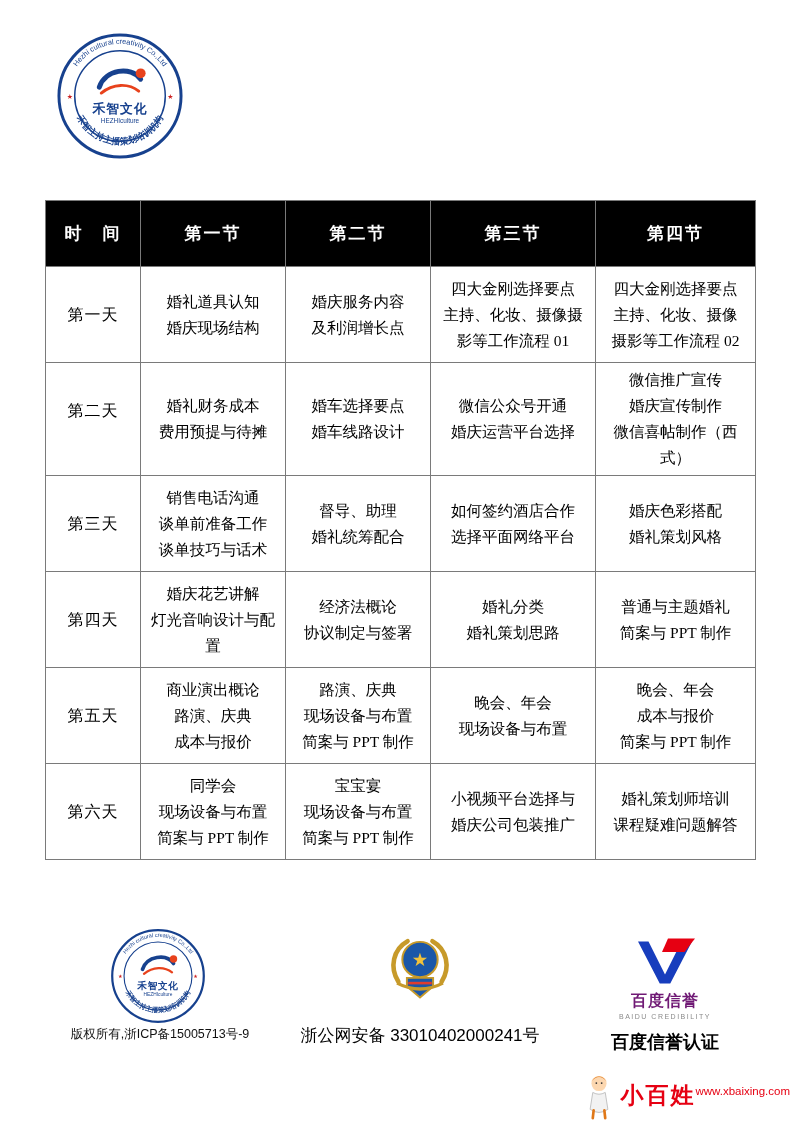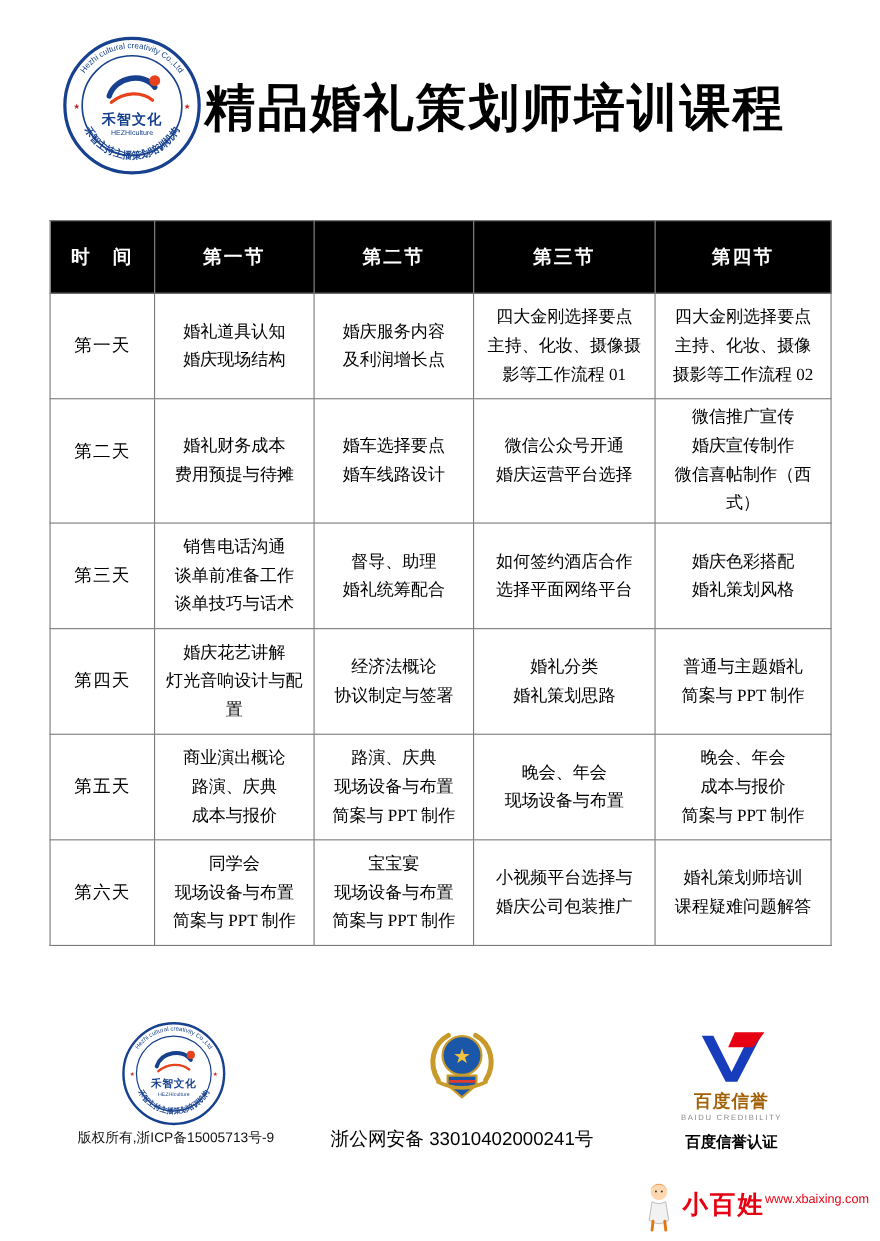--- a/index.html
+++ b/index.html
@@ -46,25 +46,25 @@
     font-size:12.5px; color:#111;
   }
   .badge { position:absolute; left:384px; top:924px; width:72px; height:94px; }
   .badge svg { width:100%; height:100%; }
   .police-text {
     position:absolute; left:288px; top:1024px; width:264px; text-align:center;
     font-size:17px; font-weight:normal; color:#000;
   }
   .baidu { position:absolute; left:606px; top:934px; width:118px; text-align:center; }
   .baidu svg { width:60px; height:54px; display:block; margin:0 auto; }
-  .baidu-title { font-size:16px; font-weight:bold; color:#a16207; margin-top:3px; letter-spacing:1px; }
+  .baidu-title { font-size:16px; font-weight:bold; color:#701a75; margin-top:3px; letter-spacing:1px; }
   .baidu-sub { font-size:7px; color:#8a8a8a; letter-spacing:1.5px; margin-top:1px; }
   .baidu-cert {
     position:absolute; left:600px; top:1030px; width:130px; text-align:center;
-    font-size:14px; font-weight:bold; color:#000;
+    font-size:18px; font-weight:bold; color:#000;
   }
 
   
   .watermark { position:absolute; right:10px; bottom:6px; display:flex; align-items:center; gap:5px; }
   .watermark svg { width:32px; height:52px; }
   .wm-text { display:flex; align-items:flex-start; }
   .wm-name {
     color:#e60012; font-size:23px; font-weight:bold; line-height:1.1;
     font-family:"Liberation Serif","DejaVu Serif",serif; letter-spacing:2px;
   }
@@ -94,21 +94,20 @@
         <text x="116" y="68" font-size="7" fill="#cc2222" text-anchor="middle">★</text>
         <path d="M44,56 C50,38 76,34 86,48" fill="none" stroke="#17418e" stroke-width="5" stroke-linecap="round"></path>
         <circle cx="86" cy="42" r="5" fill="#e8421c"></circle>
         <path d="M46,62 C58,52 74,52 84,60" fill="none" stroke="#e8421c" stroke-width="3" stroke-linecap="round"></path>
         <text x="65" y="82" font-size="13" font-weight="bold" fill="#17418e" text-anchor="middle" letter-spacing="1">禾智文化</text>
         <text x="65" y="92" font-size="6.5" fill="#17418e" text-anchor="middle">HEZHIculture</text>
       </g>
     </svg>
   </div>
 
-  <h1 class="page-title">精品婚礼策划师培训课程</h1>
 
   <table class="schedule">
     <colgroup>
       <col style="width:95px">
         <col style="width:145px">
         <col style="width:145px">
         <col style="width:165px">
         <col style="width:160px">
     </colgroup>
     <thead>

